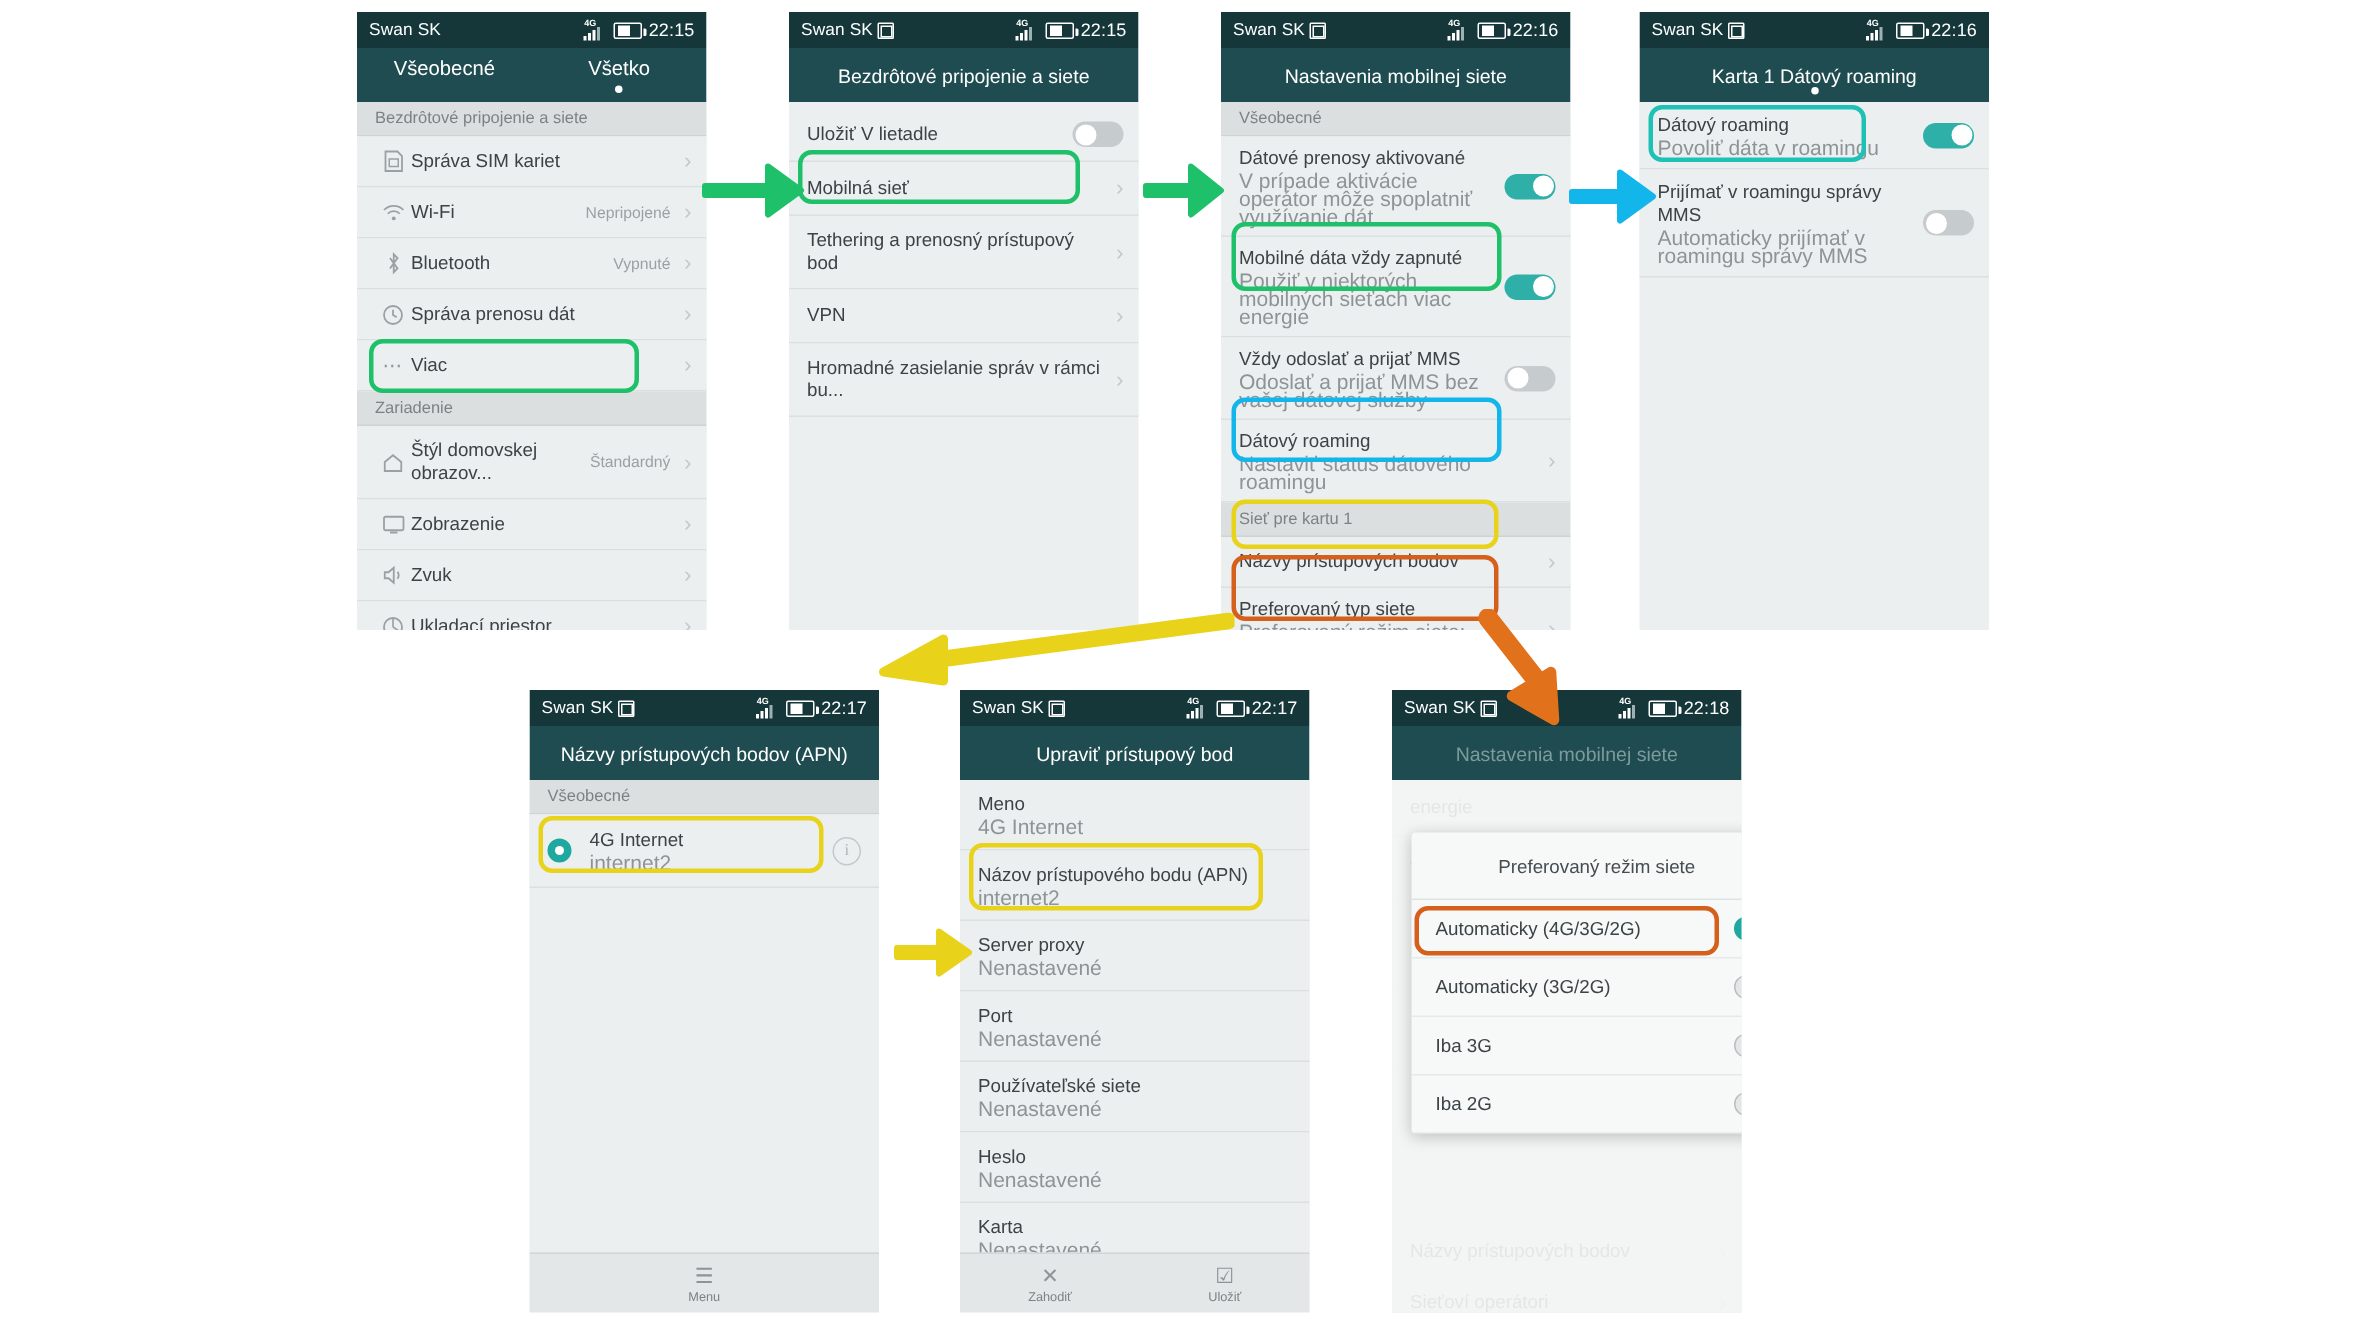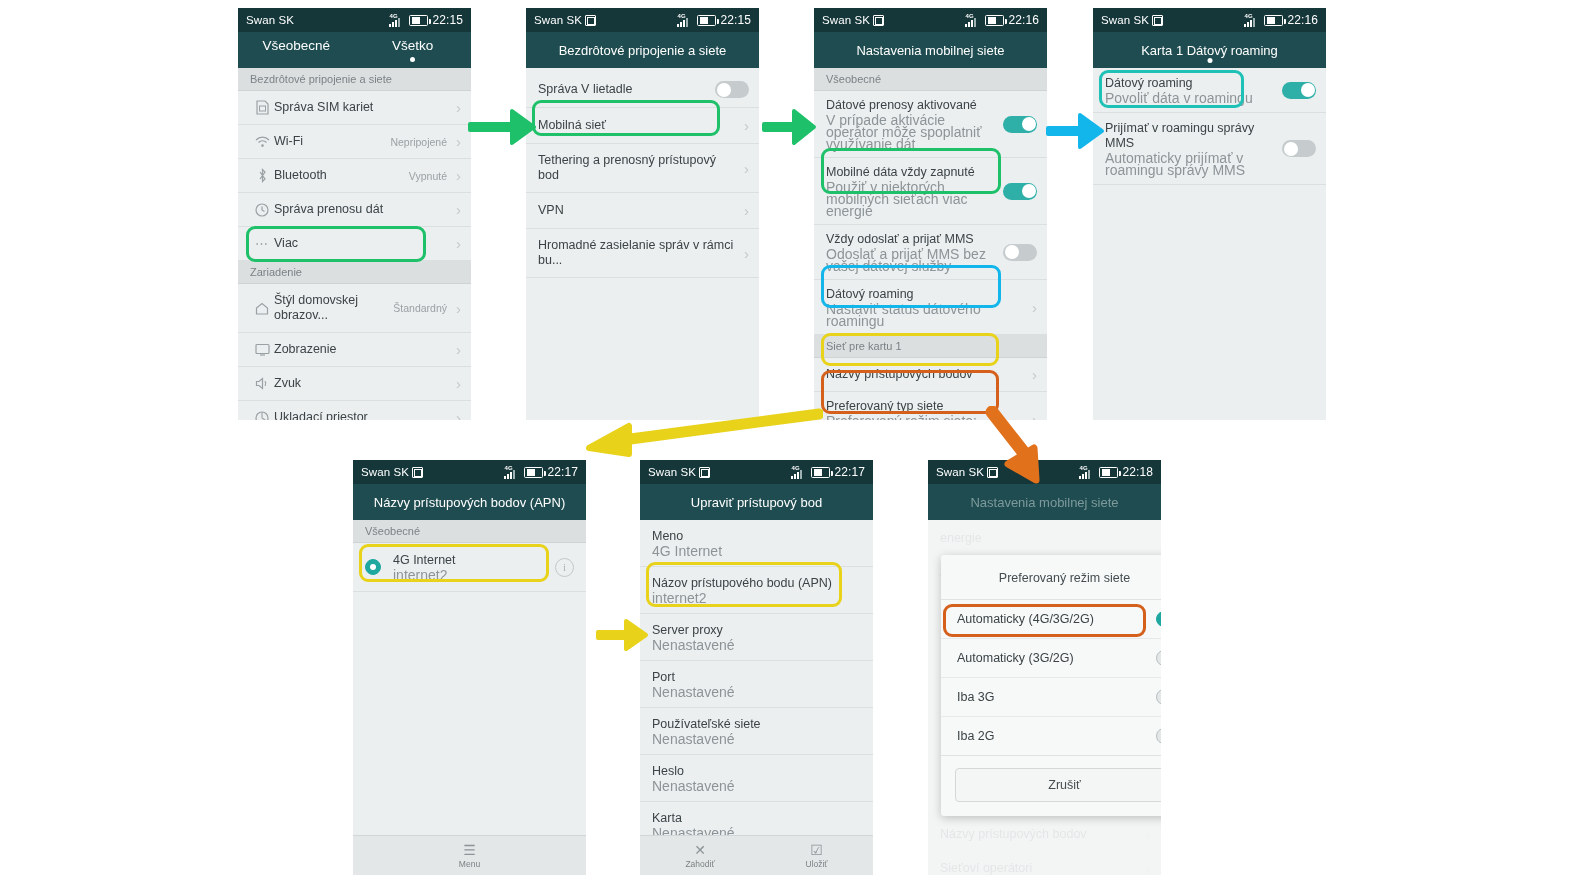--- a/index.html
+++ b/index.html
@@ -345,21 +345,21 @@
         <span class="sb-bat">
             <i></i>
           </span>
         <span class="sb-time">22:15</span>
       </span>
     </div>
     <div class="titlebar" style="height:36px;">Bezdrôtové pripojenie a siete</div>
     <div class="list" style="padding-top:4px;">
       <div class="row" style="min-height:36px;">
         <span class="txtwrap">
-            <div class="t1">Správa V lietadle</div>
+            <div class="t1">Uložiť V lietadle</div>
           </span>
         <span class="toggle">
             <i></i>
           </span>
       </div>
       <div class="row" style="min-height:36px;">
         <span class="txtwrap">
             <div class="t1">Mobilná sieť</div>
           </span>
         <span class="chev">›</span>
@@ -717,23 +717,20 @@
         <span class="radio">
             <i></i>
           </span>
       </div>
       <div class="dlg-opt" style="border-bottom:1px solid #e0e3e4;">
         <span>Iba 2G</span>
         <span class="radio">
             <i></i>
           </span>
       </div>
-      <div class="dlg-cancel-wrap">
-        <div class="dlg-cancel">Zrušiť</div>
-      </div>
     </div>
 
     <div class="hl orange" style="left:15px; top:144px; width:203px; height:33px;"></div>
   </div>
 
   <svg class="arrow" style="left:468px; top:104px;" width="70" height="46" viewBox="0 0 70 46">
     <path d="M2 20 h42 v-13 l22 16 -22 16 v-13 h-42 z" fill="#1ec16a" stroke="#1ec16a" stroke-width="4" stroke-linejoin="round"></path>
   </svg>
 
   <svg class="arrow" style="left:762px; top:104px;" width="56" height="46" viewBox="0 0 56 46">

